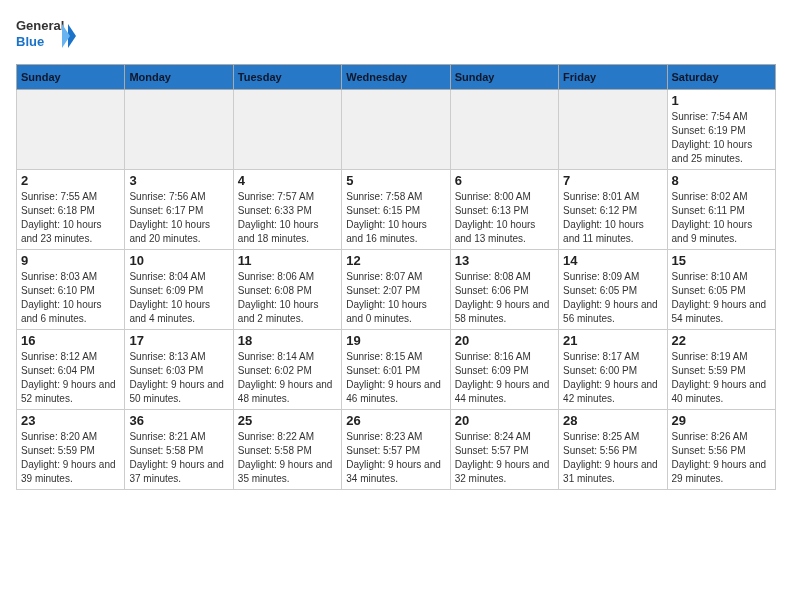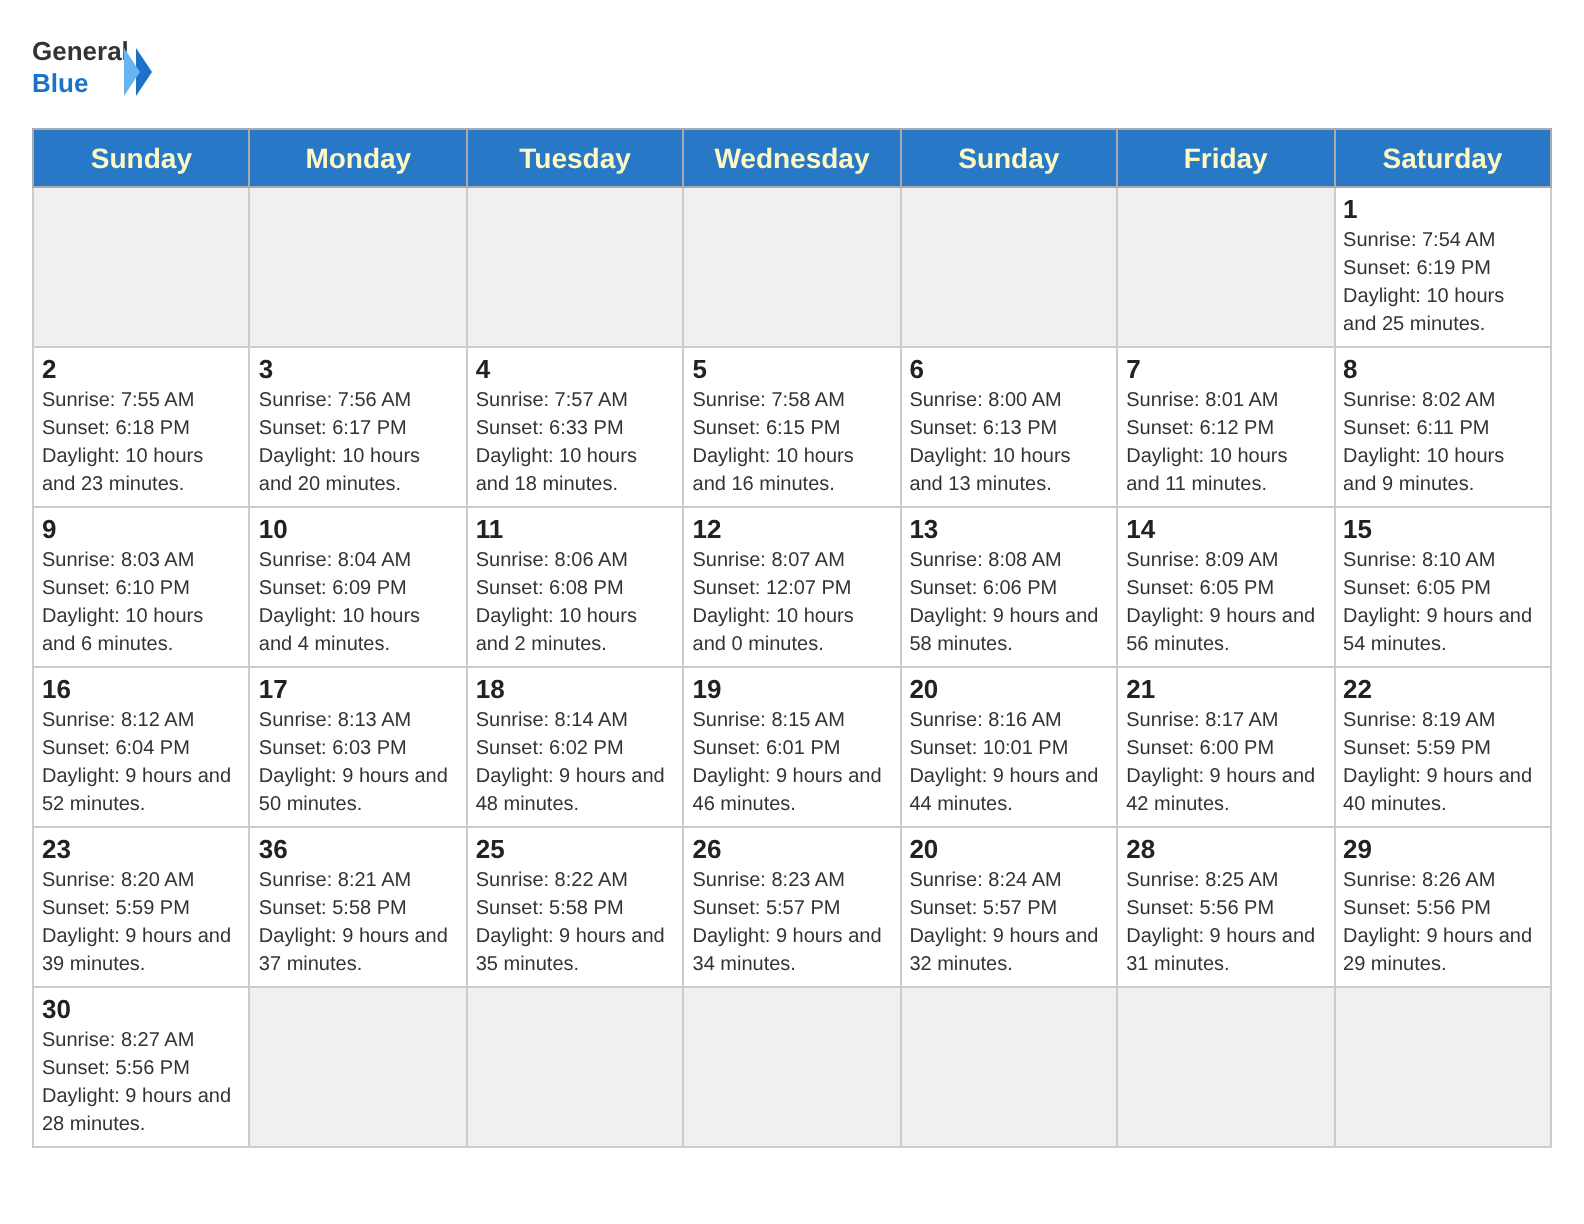--- a/index.html
+++ b/index.html
@@ -33,26 +33,26 @@
       font-size: 14px;
       color: #555;
     }
     table {
       width: 100%;
       border-collapse: collapse;
       table-layout: fixed;
     }
     thead tr th {
       background-color: #2878c8;
-      color: #fef9c3;
-      font-size: 14px;
+      color: #0f172a;
+      font-size: 11px;
       font-weight: bold;
       padding: 6px 4px;
       border: 1px solid #aaa;
-      text-align: center;
+      text-align: left;
     }
     tbody tr td {
       border: 1px solid #ccc;
       vertical-align: top;
       padding: 3px 4px;
       font-size: 10.5px;
       color: #333;
       height: 80px;
       background: #fff;
     }
@@ -179,21 +179,21 @@
         </td>
         <td>
           <span class="day-number">11</span>
           <div class="day-info">Sunrise: 8:06 AM
 Sunset: 6:08 PM
 Daylight: 10 hours and 2 minutes.</div>
         </td>
         <td>
           <span class="day-number">12</span>
           <div class="day-info">Sunrise: 8:07 AM
-Sunset: 12:07 PM
+Sunset: 2:07 PM
 Daylight: 10 hours and 0 minutes.</div>
         </td>
         <td>
           <span class="day-number">13</span>
           <div class="day-info">Sunrise: 8:08 AM
 Sunset: 6:06 PM
 Daylight: 9 hours and 58 minutes.</div>
         </td>
         <td>
           <span class="day-number">14</span>
@@ -229,21 +229,21 @@
         </td>
         <td>
           <span class="day-number">19</span>
           <div class="day-info">Sunrise: 8:15 AM
 Sunset: 6:01 PM
 Daylight: 9 hours and 46 minutes.</div>
         </td>
         <td>
           <span class="day-number">20</span>
           <div class="day-info">Sunrise: 8:16 AM
-Sunset: 10:01 PM
+Sunset: 6:09 PM
 Daylight: 9 hours and 44 minutes.</div>
         </td>
         <td>
           <span class="day-number">21</span>
           <div class="day-info">Sunrise: 8:17 AM
 Sunset: 6:00 PM
 Daylight: 9 hours and 42 minutes.</div>
         </td>
         <td>
           <span class="day-number">22</span>
@@ -289,28 +289,14 @@
 Sunset: 5:56 PM
 Daylight: 9 hours and 31 minutes.</div>
         </td>
         <td>
           <span class="day-number">29</span>
           <div class="day-info">Sunrise: 8:26 AM
 Sunset: 5:56 PM
 Daylight: 9 hours and 29 minutes.</div>
         </td>
       </tr>
-      <tr class="last-row">
-        <td>
-          <span class="day-number">30</span>
-          <div class="day-info">Sunrise: 8:27 AM
-Sunset: 5:56 PM
-Daylight: 9 hours and 28 minutes.</div>
-        </td>
-        <td class="empty"></td>
-        <td class="empty"></td>
-        <td class="empty"></td>
-        <td class="empty"></td>
-        <td class="empty"></td>
-        <td class="empty"></td>
-      </tr>
     </tbody>
 </table>
 
 </body></html>

